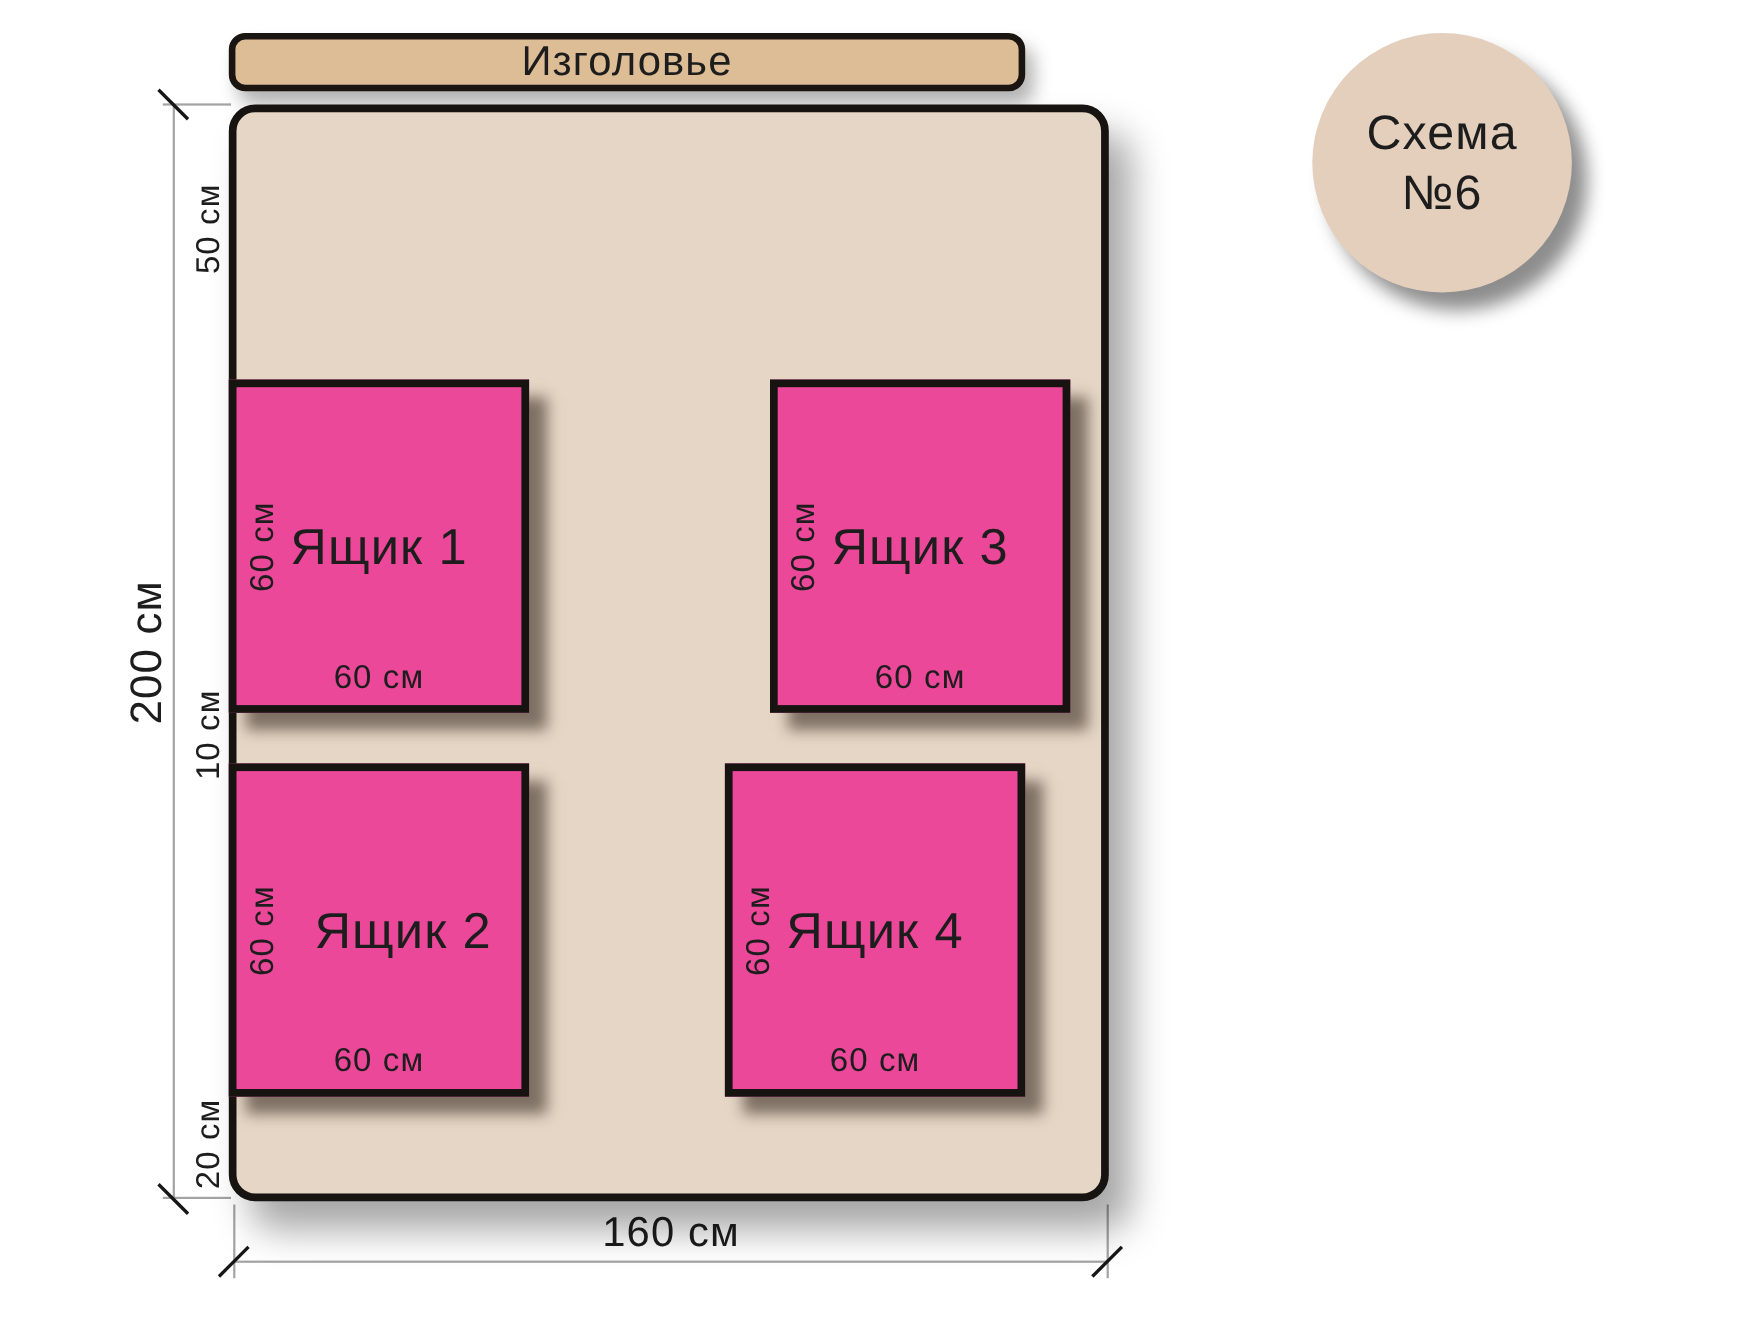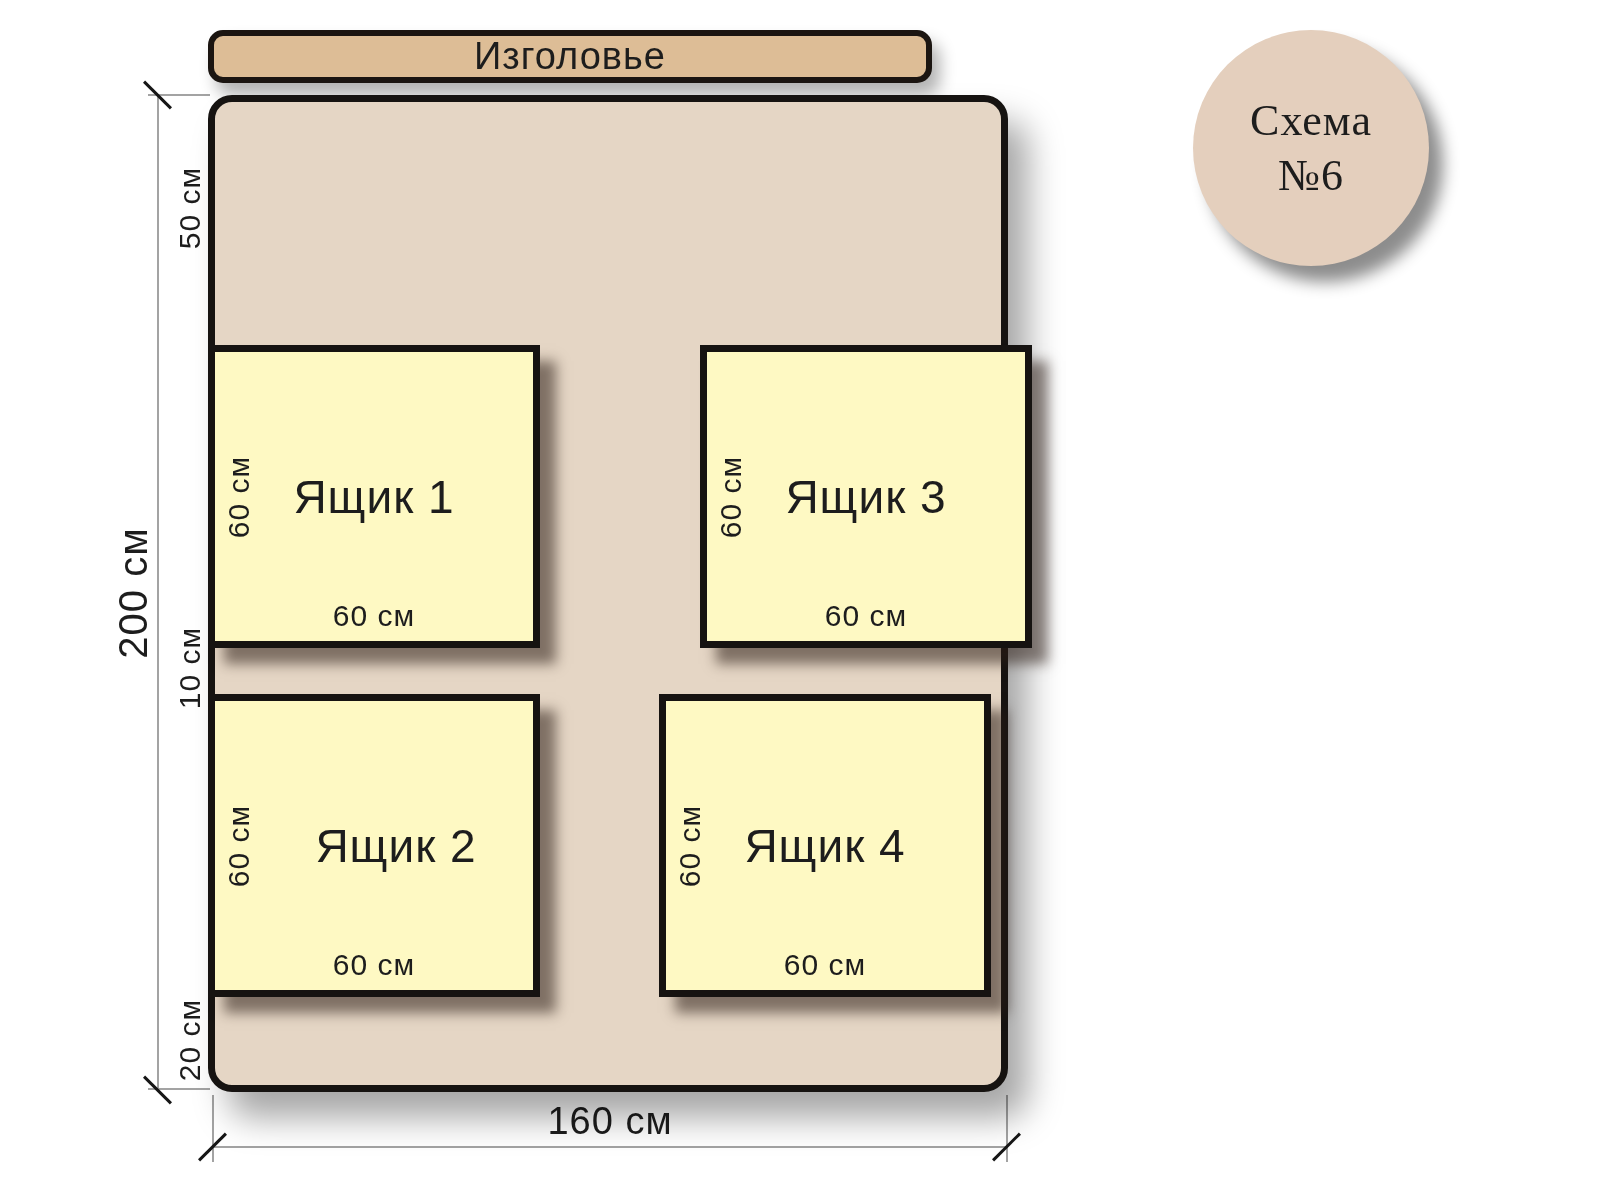--- a/index.html
+++ b/index.html
@@ -21,23 +21,23 @@
     font-size:38px;letter-spacing:1px;
     box-shadow:8px 12px 16px rgba(0,0,0,0.30);
   }
   .bed{
     position:absolute;left:208px;top:95px;width:800px;height:997px;
     box-sizing:border-box;border:7px solid #161311;border-radius:24px;
     background:#e5d6c5;
     box-shadow:20px 26px 34px rgba(0,0,0,0.35);
   }
   .drawer{
-    position:absolute;width:332px;height:303px;
+    position:absolute;width:273px;height:303px;
     box-sizing:border-box;border:7px solid #161311;
-    background:#fef9c3;
+    background:#ec4899;
     box-shadow:16px 16px 12px rgba(43,30,22,0.55);
     display:flex;align-items:center;justify-content:center;
   }
   .drawer-1{left:208px;top:345px;}
   .drawer-2{left:208px;top:694px;padding-left:44px;}
   .drawer-3{left:700px;top:345px;}
   .drawer-4{left:659px;top:694px;}
   .drawer-title{font-size:46px;letter-spacing:1px;white-space:nowrap;}
   .drawer-dim-v{
     position:absolute;left:-46px;top:50%;margin-top:-17px;
@@ -49,21 +49,21 @@
     position:absolute;left:0;right:0;bottom:8px;
     text-align:center;font-size:30px;letter-spacing:1px;
   }
 
   
   .badge{
     position:absolute;left:1193px;top:30px;width:236px;height:236px;
     border-radius:50%;background:#e4cfbd;
     box-shadow:14px 16px 16px rgba(0,0,0,0.45);
     display:flex;flex-direction:column;align-items:center;justify-content:center;
-    font-size:44px;letter-spacing:1px;line-height:1.25;font-family:Liberation Serif, serif;
+    font-size:44px;letter-spacing:1px;line-height:1.25;
   }
 
   
   .dim-line{position:absolute;background:#a3a3a3;}
   .dim-line.v{width:2px;}
   .dim-line.h{height:2px;}
   .tick{position:absolute;width:3px;height:38px;background:#161616;}
   .tick.back{transform:rotate(-45deg);}   
   .tick.fwd{transform:rotate(45deg);}     
   .dim-label{

